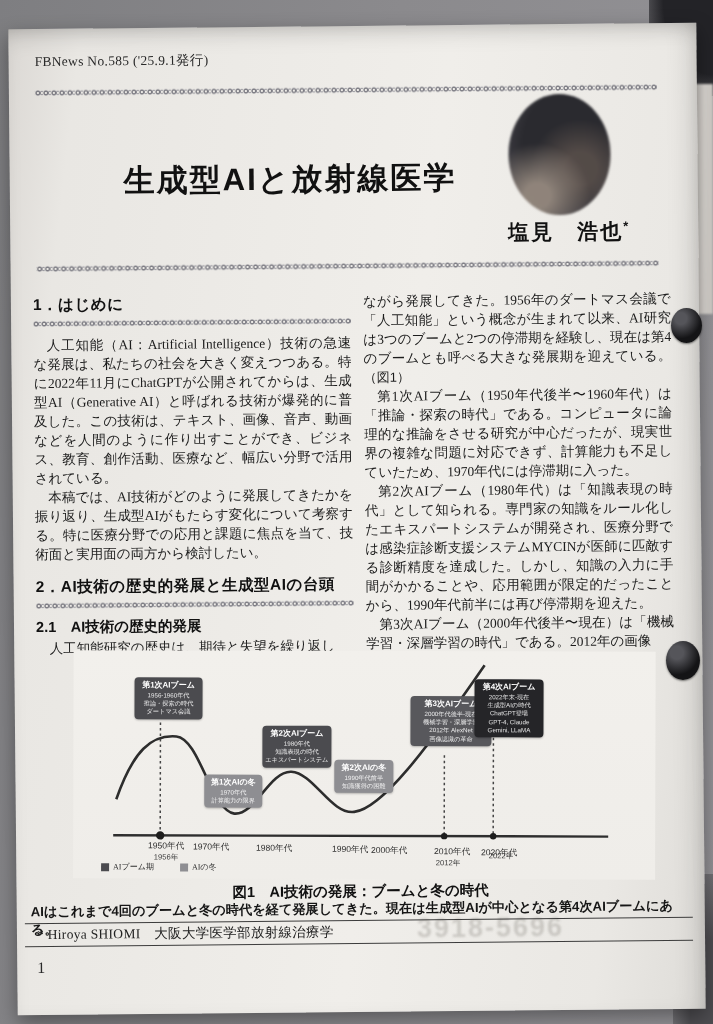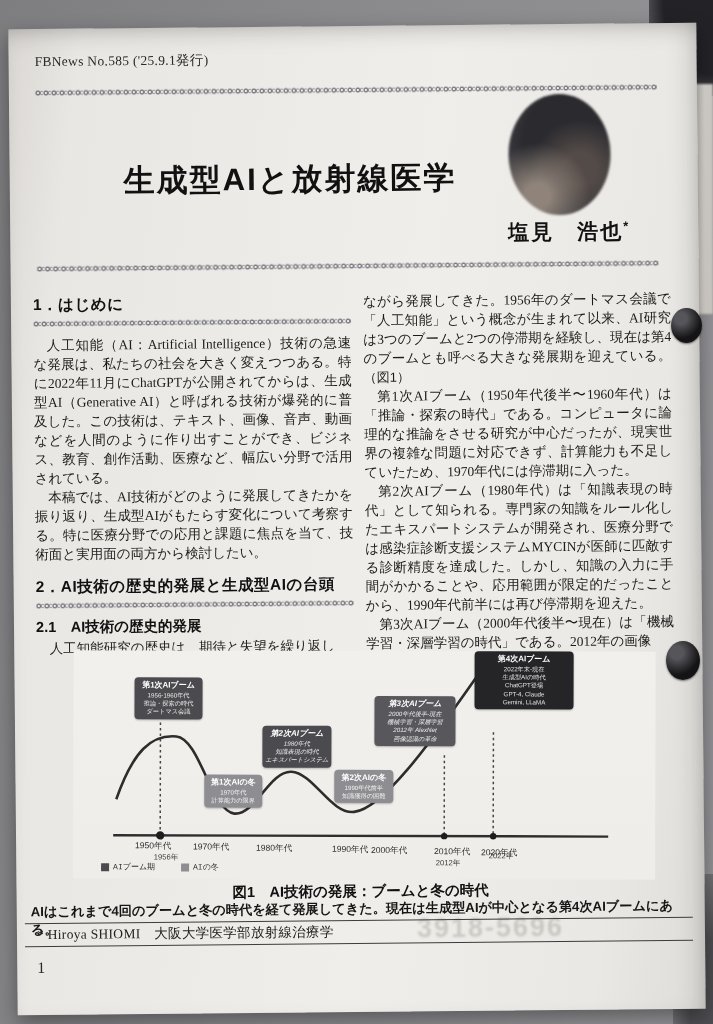--- a/index.html
+++ b/index.html
@@ -64,30 +64,30 @@
     font-family:"Liberation Sans","DejaVu Sans",sans-serif;padding:3px 2px;box-sizing:border-box;
     box-shadow:0 1px 2px rgba(0,0,0,.25);}
   .fbox .bt{font-size:8px;font-weight:bold;line-height:10px;margin-bottom:1px;white-space:nowrap;}
   .fbox .bl{font-size:6.2px;line-height:8.2px;color:rgba(255,255,255,.88);white-space:nowrap;}
   .boom{background:#4b4b4f;}
   .boom.dark{background:#252528;}
   .boom.mid{background:#58585c;}
   .winter{background:#8e8e92;}
   .fb1{left:61px;top:27px;width:68px;}
   .fw1{left:131px;top:124px;width:58px;}
-  .fb2{left:189px;top:75px;width:69px;font-style:italic;}
-  .fw2{left:261px;top:119px;width:59px;}
-  .fb3{left:301px;top:45px;width:81px;font-style:italic;}
-  .fb4{left:401px;top:0;width:99px;}
+  .fb2{left:189px;top:75px;width:69px;}
+  .fw2{left:261px;top:109px;width:59px;}
+  .fb3{left:337px;top:45px;width:81px;}
+  .fb4{left:401px;top:28px;width:69px;}
   .axlab{position:absolute;transform:translateX(-50%);font-family:"Liberation Sans","DejaVu Sans",sans-serif;
     font-size:8.6px;color:#2e2e2e;white-space:nowrap;}
   .axsub{position:absolute;transform:translateX(-50%);font-family:"Liberation Sans","DejaVu Sans",sans-serif;
     font-size:7.6px;color:#3a3a3a;white-space:nowrap;}
   .legend{position:absolute;left:28px;top:211px;display:flex;gap:26px;
-    font-family:Liberation Mono, monospace;font-size:8px;color:#2e2e2e;}
+    font-family:Liberation Serif, serif;font-size:8px;color:#2e2e2e;}
   .legend .item{display:flex;align-items:center;gap:4px;}
   .sw{width:8px;height:8px;display:inline-block;}
   .sw.boom-sw{background:#4b4b4f;}
   .sw.winter-sw{background:#8e8e92;}
 
   .fig-caption{position:absolute;left:0;top:856px;width:100%;text-align:center;
     font-family:"Liberation Sans","DejaVu Sans",sans-serif;font-weight:bold;font-size:14.5px;color:#111;}
   .fig-note{position:absolute;left:14px;top:874px;width:660px;
     font-family:"Liberation Sans","DejaVu Sans",sans-serif;font-weight:600;font-size:13.2px;color:#161616;}
   .rule{position:absolute;left:8px;right:12px;border-top:1.5px solid #3c3c3c;}
@@ -181,21 +181,21 @@
       </div>
       <div class="fbox boom dark fb4">
         <div class="bt">第4次AIブーム</div>
         <div class="bl">2022年末-現在</div>
         <div class="bl">生成型AIの時代</div>
         <div class="bl">ChatGPT登場</div>
         <div class="bl">GPT-4, Claude</div>
         <div class="bl">Gemini, LLaMA</div>
       </div>
 
-      <span class="axlab" style="left:80px;top:190px">1950年代</span>
+      <span class="axlab" style="left:93px;top:190px">1950年代</span>
       <span class="axlab" style="left:138px;top:191px">1970年代</span>
       <span class="axlab" style="left:201px;top:192px">1980年代</span>
       <span class="axlab" style="left:277px;top:193px">1990年代</span>
       <span class="axlab" style="left:316px;top:194px">2000年代</span>
       <span class="axlab" style="left:379px;top:195px">2010年代</span>
       <span class="axlab" style="left:426px;top:196px">2020年代</span>
       <span class="axsub" style="left:93px;top:202px">1956年</span>
       <span class="axsub" style="left:375px;top:207px">2012年</span>
       <span class="axsub" style="left:428px;top:200px">2022年</span>
 

